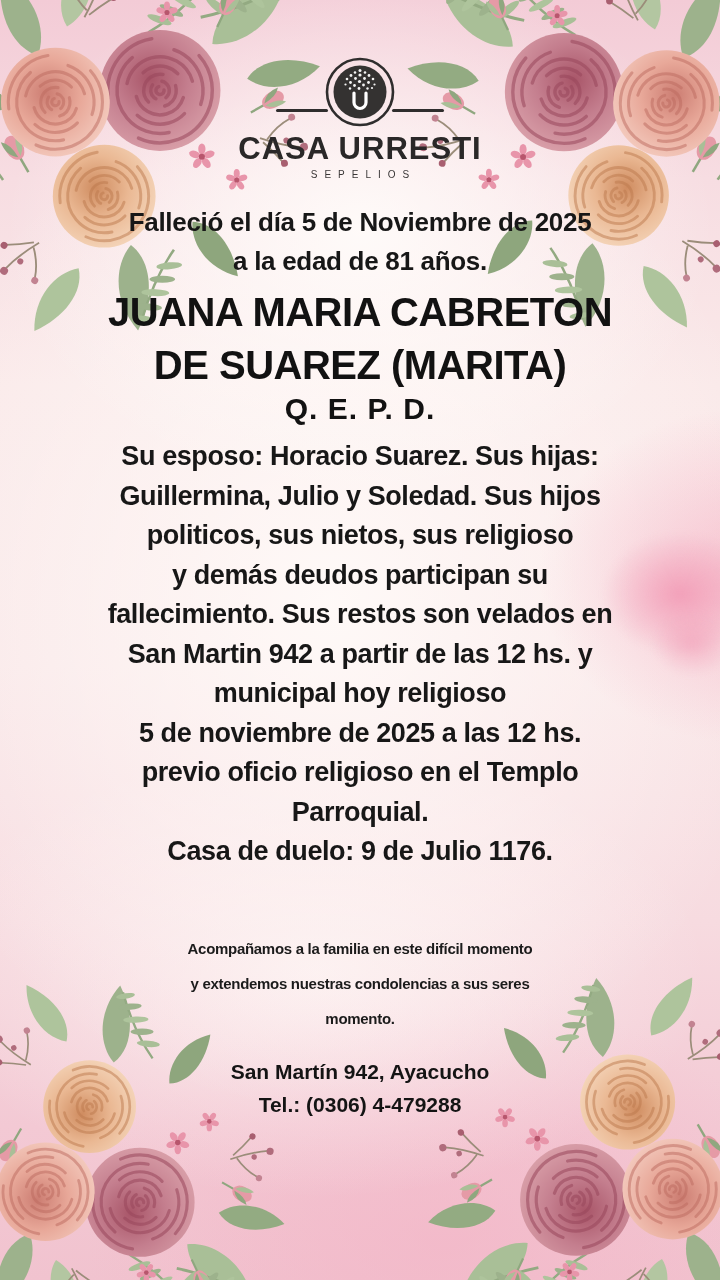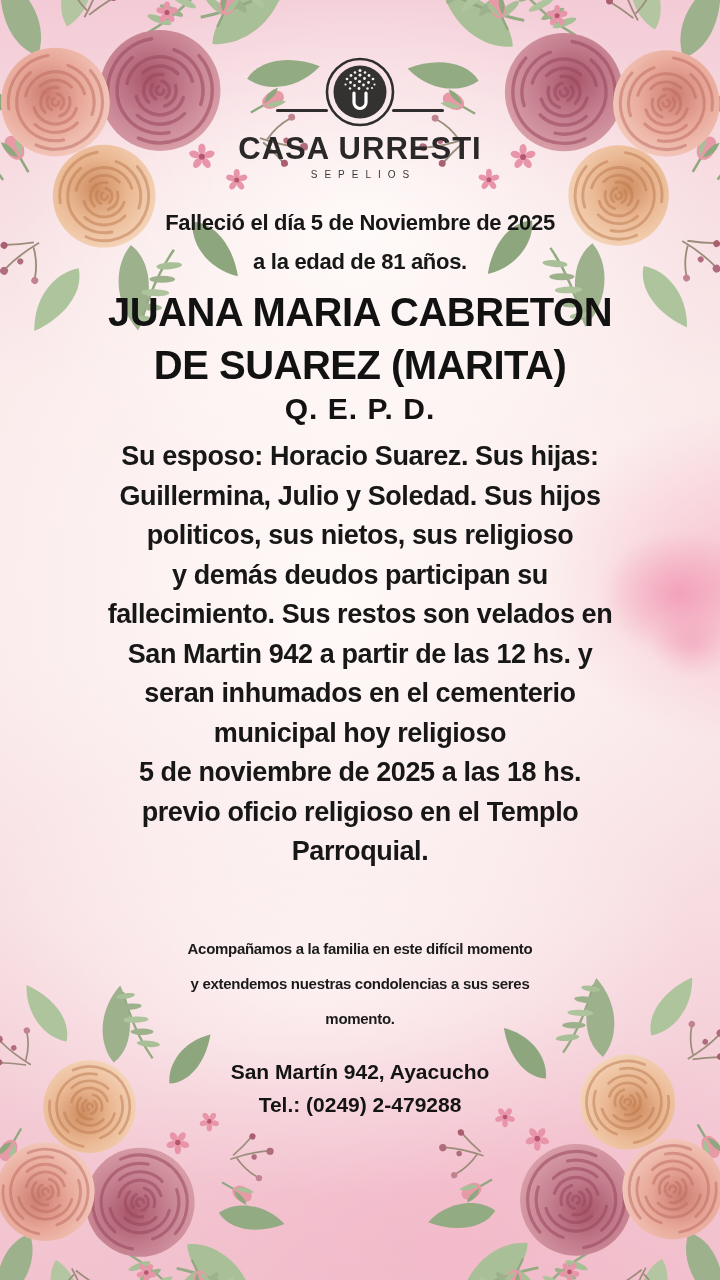--- a/index.html
+++ b/index.html
@@ -17,21 +17,21 @@
       radial-gradient(ellipse 520px 300px at 44% 76%, rgba(253,244,243,.8), rgba(253,244,243,0) 75%),
       radial-gradient(ellipse 460px 320px at 62% 97%, rgba(244,176,196,.5), rgba(244,176,196,0) 78%),
       linear-gradient(180deg,#f3cbd6 0%,#f7dde2 14%,#fae9e9 30%,#f9e7e8 52%,#f7dbe0 72%,#f3c9d4 88%,#f1c3cf 100%);
   }
   .txt{position:absolute;left:0;width:720px;text-align:center;color:#171717;margin-top:13px;}
   .txt div{white-space:nowrap;}
 
   .brand-name{top:120px;font-size:31px;font-weight:700;letter-spacing:1px;color:#2a2828;line-height:1;}
   .brand-tagline{top:157px;font-size:10px;font-weight:400;letter-spacing:7px;text-indent:7px;color:#3a3737;line-height:1;}
 
-  .intro{top:190px;font-size:22px;font-weight:700;line-height:39px;letter-spacing:-.3px;text-align:center;}
+  .intro{top:190px;font-size:26px;font-weight:700;line-height:39px;letter-spacing:-.3px;text-align:center;}
   .name{top:273px;font-size:40px;font-weight:700;line-height:53px;letter-spacing:-.5px;color:#121212;}
   .epitaph{top:381px;font-size:30px;font-weight:700;letter-spacing:1px;line-height:1;color:#121212;}
   .bodyb{top:424px;font-size:27px;font-weight:700;line-height:39.5px;letter-spacing:-.4px;}
   .condolence{top:918px;font-size:15px;font-weight:700;line-height:35px;letter-spacing:-.3px;color:#1b1b1b;}
   .footer{top:1042px;font-size:21px;font-weight:700;line-height:33px;color:#141414;}
 
   .logo{position:absolute;top:56px;left:324px;width:72px;height:72px;}
   .rule{position:absolute;top:109px;height:3px;width:52px;background:#2f2d2d;border-radius:2px;}
   .rule-l{left:276px;} .rule-r{left:392px;}
 
@@ -214,31 +214,31 @@
 
   <div class="txt epitaph">Q. E. P. D.</div>
 
   <div class="txt bodyb">
     <div>Su esposo: Horacio Suarez. Sus hijas:</div>
     <div>Guillermina, Julio y Soledad. Sus hijos</div>
     <div>politicos, sus nietos, sus religioso</div>
     <div>y demás deudos participan su</div>
     <div>fallecimiento. Sus restos son velados en</div>
     <div>San Martin 942 a partir de las 12 hs. y</div>
-    <div>seran inhumados en el cementerio</div>
     <div>municipal hoy religioso</div>
-    <div>5 de noviembre de 2025  a las 18 hs.</div>
+    <div>5 de noviembre de 2025  a las 12 hs.</div>
     <div>previo oficio religioso en el Templo</div>
     <div>Parroquial.</div>
+    <div>Casa de duelo: 9 de Julio 1176.</div>
   </div>
 
   <div class="txt condolence">
     <div>Acompañamos a la familia en este difícil momento</div>
     <div>y extendemos nuestras condolencias a sus seres</div>
     <div>momento.</div>
   </div>
 
   <div class="txt footer">
     <div>San Martín 942, Ayacucho</div>
-    <div>Tel.: (0249) 2-479288</div>
+    <div>Tel.: (0306) 4-479288</div>
   </div>
 
 </div>
 
 </body></html>

